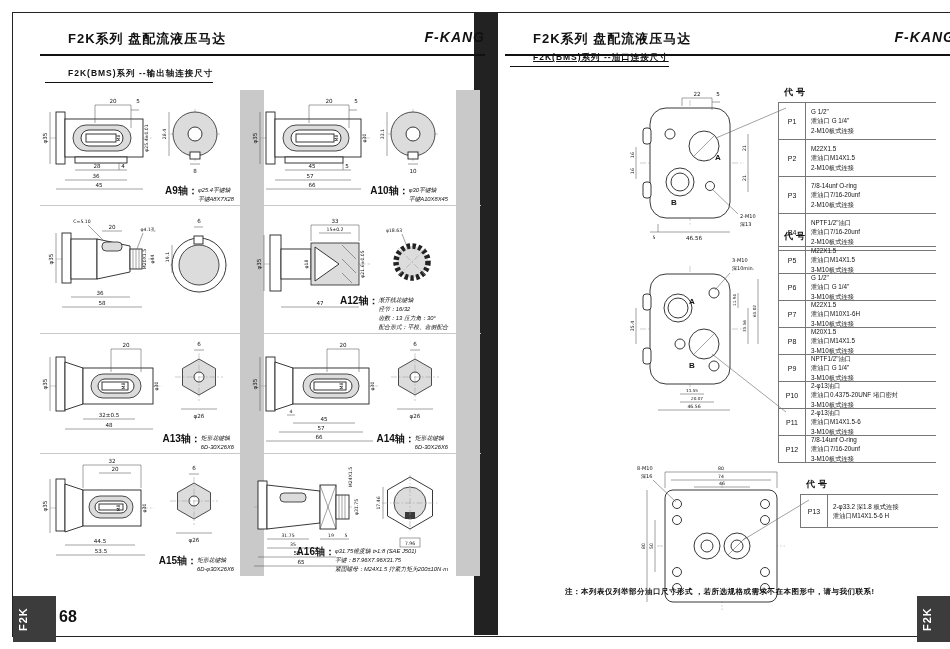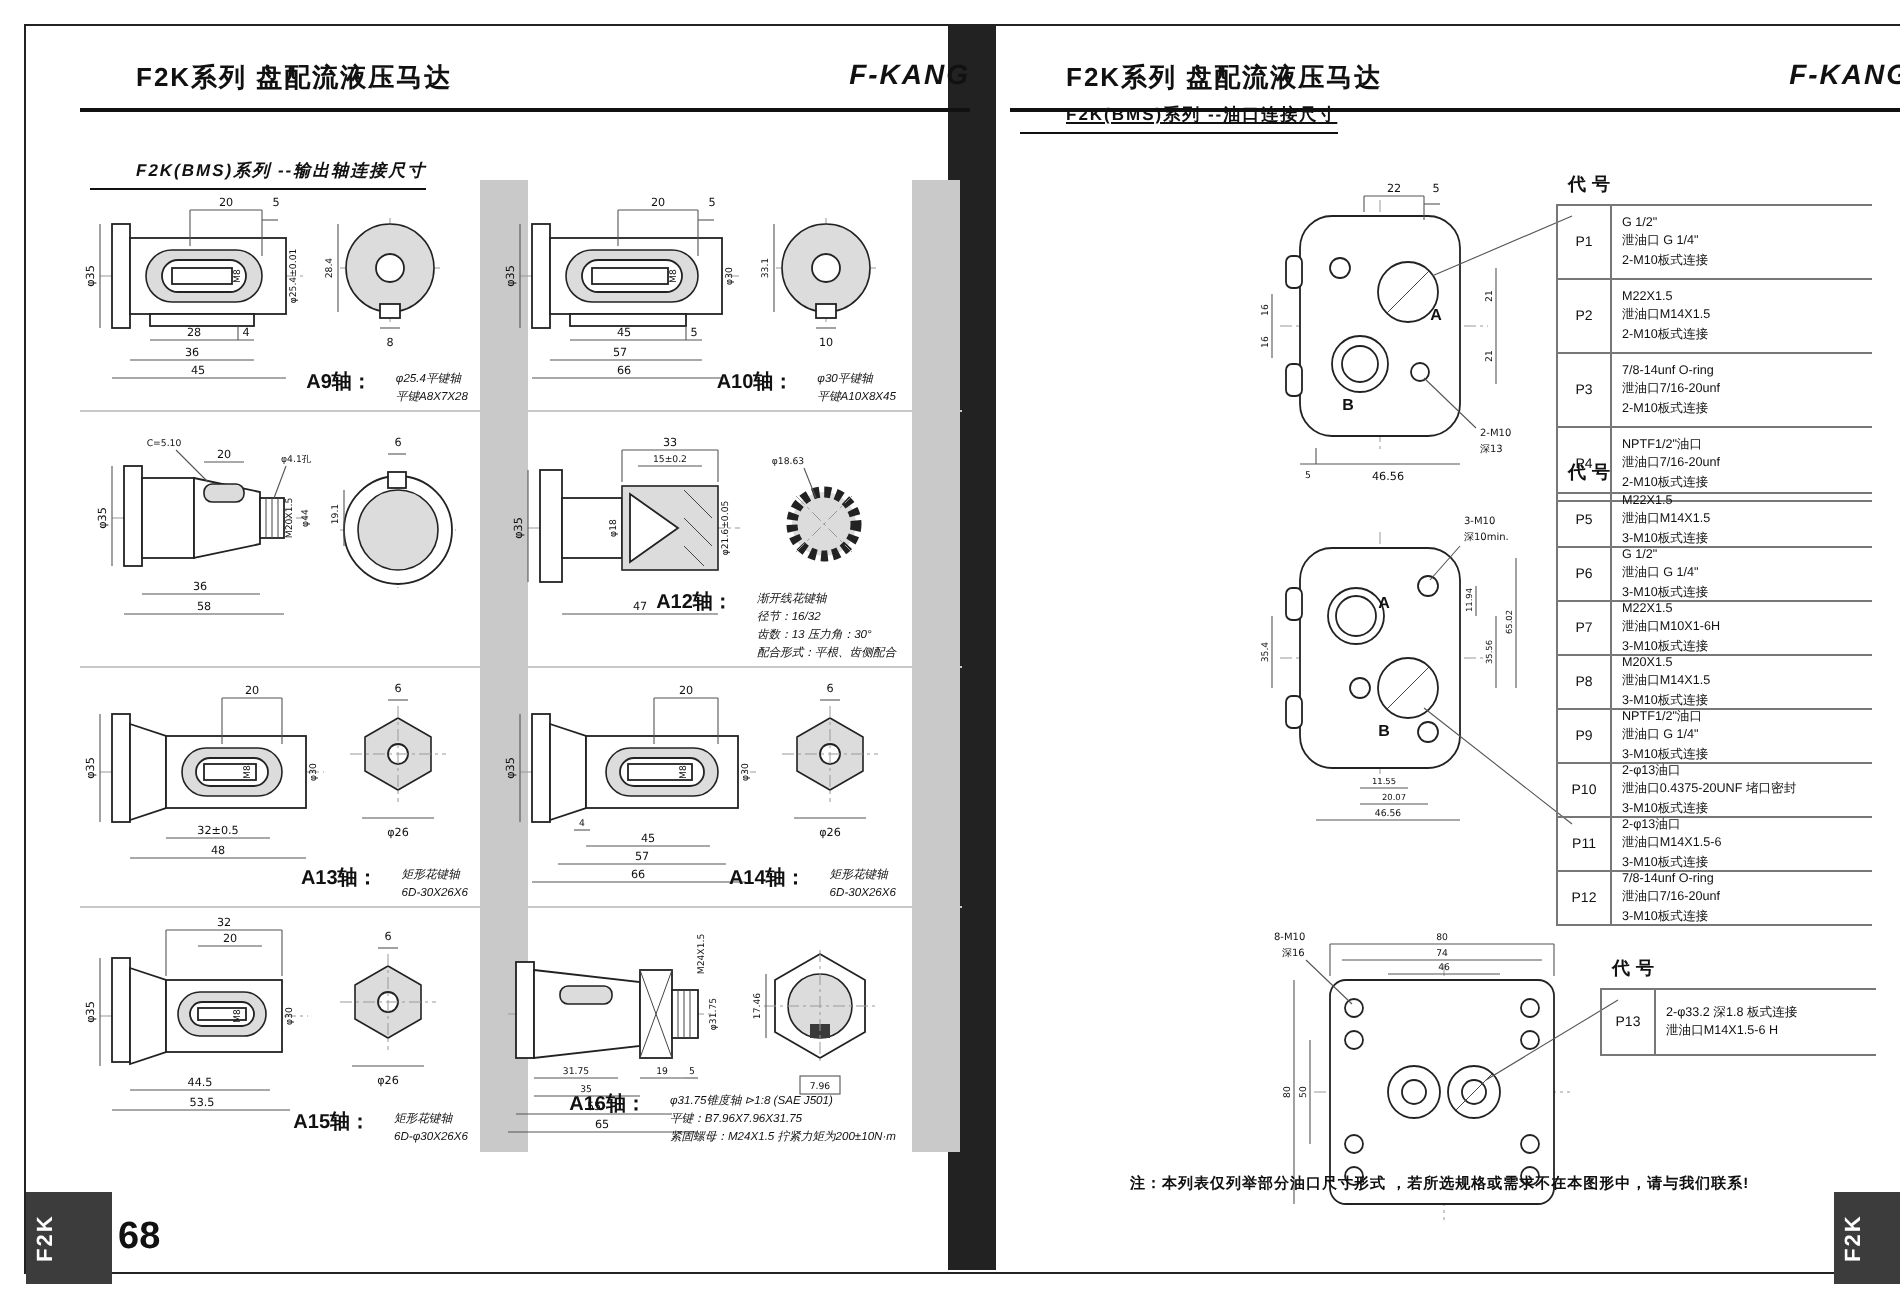--- a/index.html
+++ b/index.html
@@ -8,25 +8,25 @@
   .abs{position:absolute;padding-left:23px;}
   #border{left:12px;top:12px;width:924px;height:623px;border:1px solid #222;}
   #divider{left:474px;top:12px;width:1px;height:623px;background:#222;}
   .pg-title{font-size:13px;font-weight:bold;letter-spacing:1px;}
   .brand{font-size:14px;font-weight:800;font-style:italic;letter-spacing:1px;text-align:right;}
   .hrule{height:2px;background:#111;}
   .subtitle{font-size:8.5px;font-weight:bold;letter-spacing:1px;border-bottom:1px solid #111;padding-bottom:2px;}
   .gline{background:#c9c9c9;}
   .cell{position:absolute;}
   .cell svg{display:block;overflow:visible;}
-  .shaft-label{position:absolute;right:4px;bottom:1px;display:flex;align-items:flex-start;gap:12px;}
+  .shaft-label{position:absolute;right:4px;bottom:1px;display:flex;align-items:flex-start;gap:0;}
   .shaft-name{font-size:10px;font-weight:bold;white-space:nowrap;}
   .shaft-desc{display:flex;flex-direction:column;font-size:5.8px;line-height:1.55;white-space:nowrap;padding-top:2px;}
   .note{font-size:7.5px;font-weight:bold;letter-spacing:.5px;}
-  .pagenum{font-size:19px;font-weight:bold;}
+  .pagenum{font-size:16px;font-weight:bold;}
   .tab{background:#3c3c3c;color:#fff;display:flex;align-items:center;justify-content:center;
        writing-mode:vertical-rl;transform:rotate(180deg);font-size:11px;font-weight:bold;letter-spacing:1px;}
   
   .ptable{position:absolute;}
   .pt-head{font-size:9px;font-weight:bold;letter-spacing:3px;margin:0 0 3px 6px;}
   .prow{display:flex;border-top:1px solid #777;}
   .prow:last-child{border-bottom:1px solid #777;}
   .pcode{width:26px;border-left:1px solid #777;border-right:1px solid #777;
          display:flex;align-items:center;justify-content:center;font-size:7px;}
   .plines{display:flex;flex-direction:column;justify-content:center;padding:2px 0 2px 5px;
@@ -47,21 +47,21 @@
 </head>
 <body>
 
 <div id="sheet">
   <div class="abs" id="border"></div>
   <div class="abs" id="divider"></div>
 
   <div class="abs pg-title" style="left:45px;top:30px;">F2K系列 盘配流液压马达</div>
   <div class="abs brand" style="left:330px;top:29px;width:132px;">F-KANG</div>
   <div class="abs hrule" style="left:40px;top:54px;width:422px;"></div>
-  <div class="abs subtitle" style="left:45px;top:80px;font-style:italic;">F2K(BMS)系列 --输出轴连接尺寸</div>
+  <div class="abs subtitle" style="left:45px;top:68px;">F2K(BMS)系列 --输出轴连接尺寸</div>
 
   <div class="abs gline" style="left:40px;top:205px;width:418px;height:1px;"></div>
   <div class="abs gline" style="left:40px;top:333px;width:418px;height:1px;"></div>
   <div class="abs gline" style="left:40px;top:453px;width:418px;height:1px;"></div>
   <div class="abs gline" style="left:240px;top:90px;width:1px;height:486px;"></div>
   <div class="abs gline" style="left:456px;top:90px;width:1px;height:486px;"></div>
 
   <div class="cell" style="left:42px;top:92px;width:196px;height:113px;">
     <svg width="196" height="113" viewBox="0 0 196 113">
       <line class="cl" x1="8" y1="46" x2="110" y2="46"></line>

